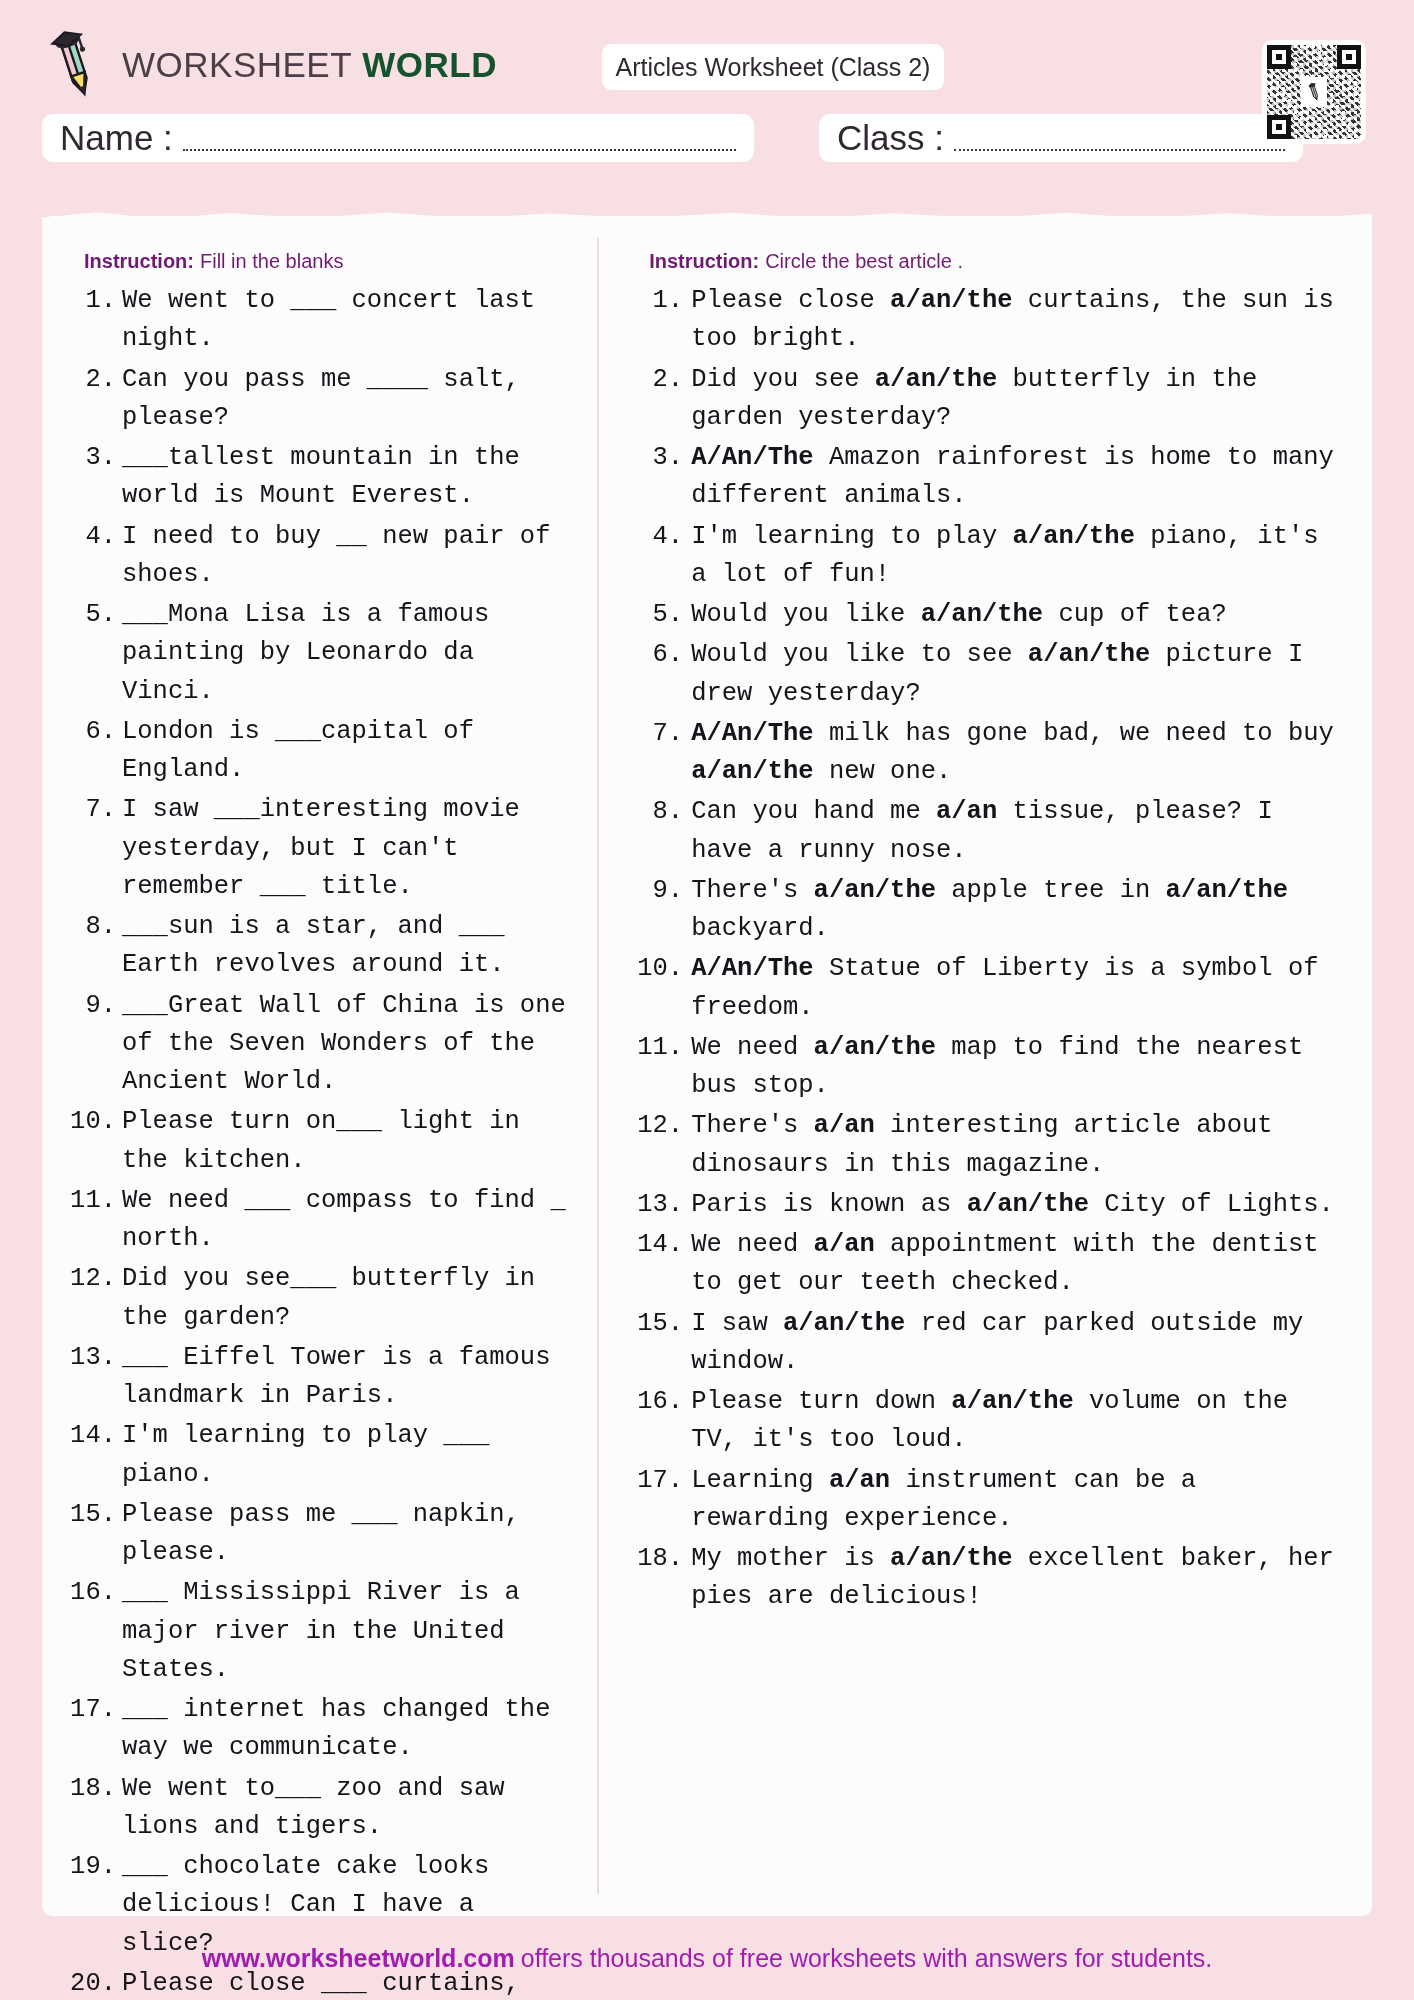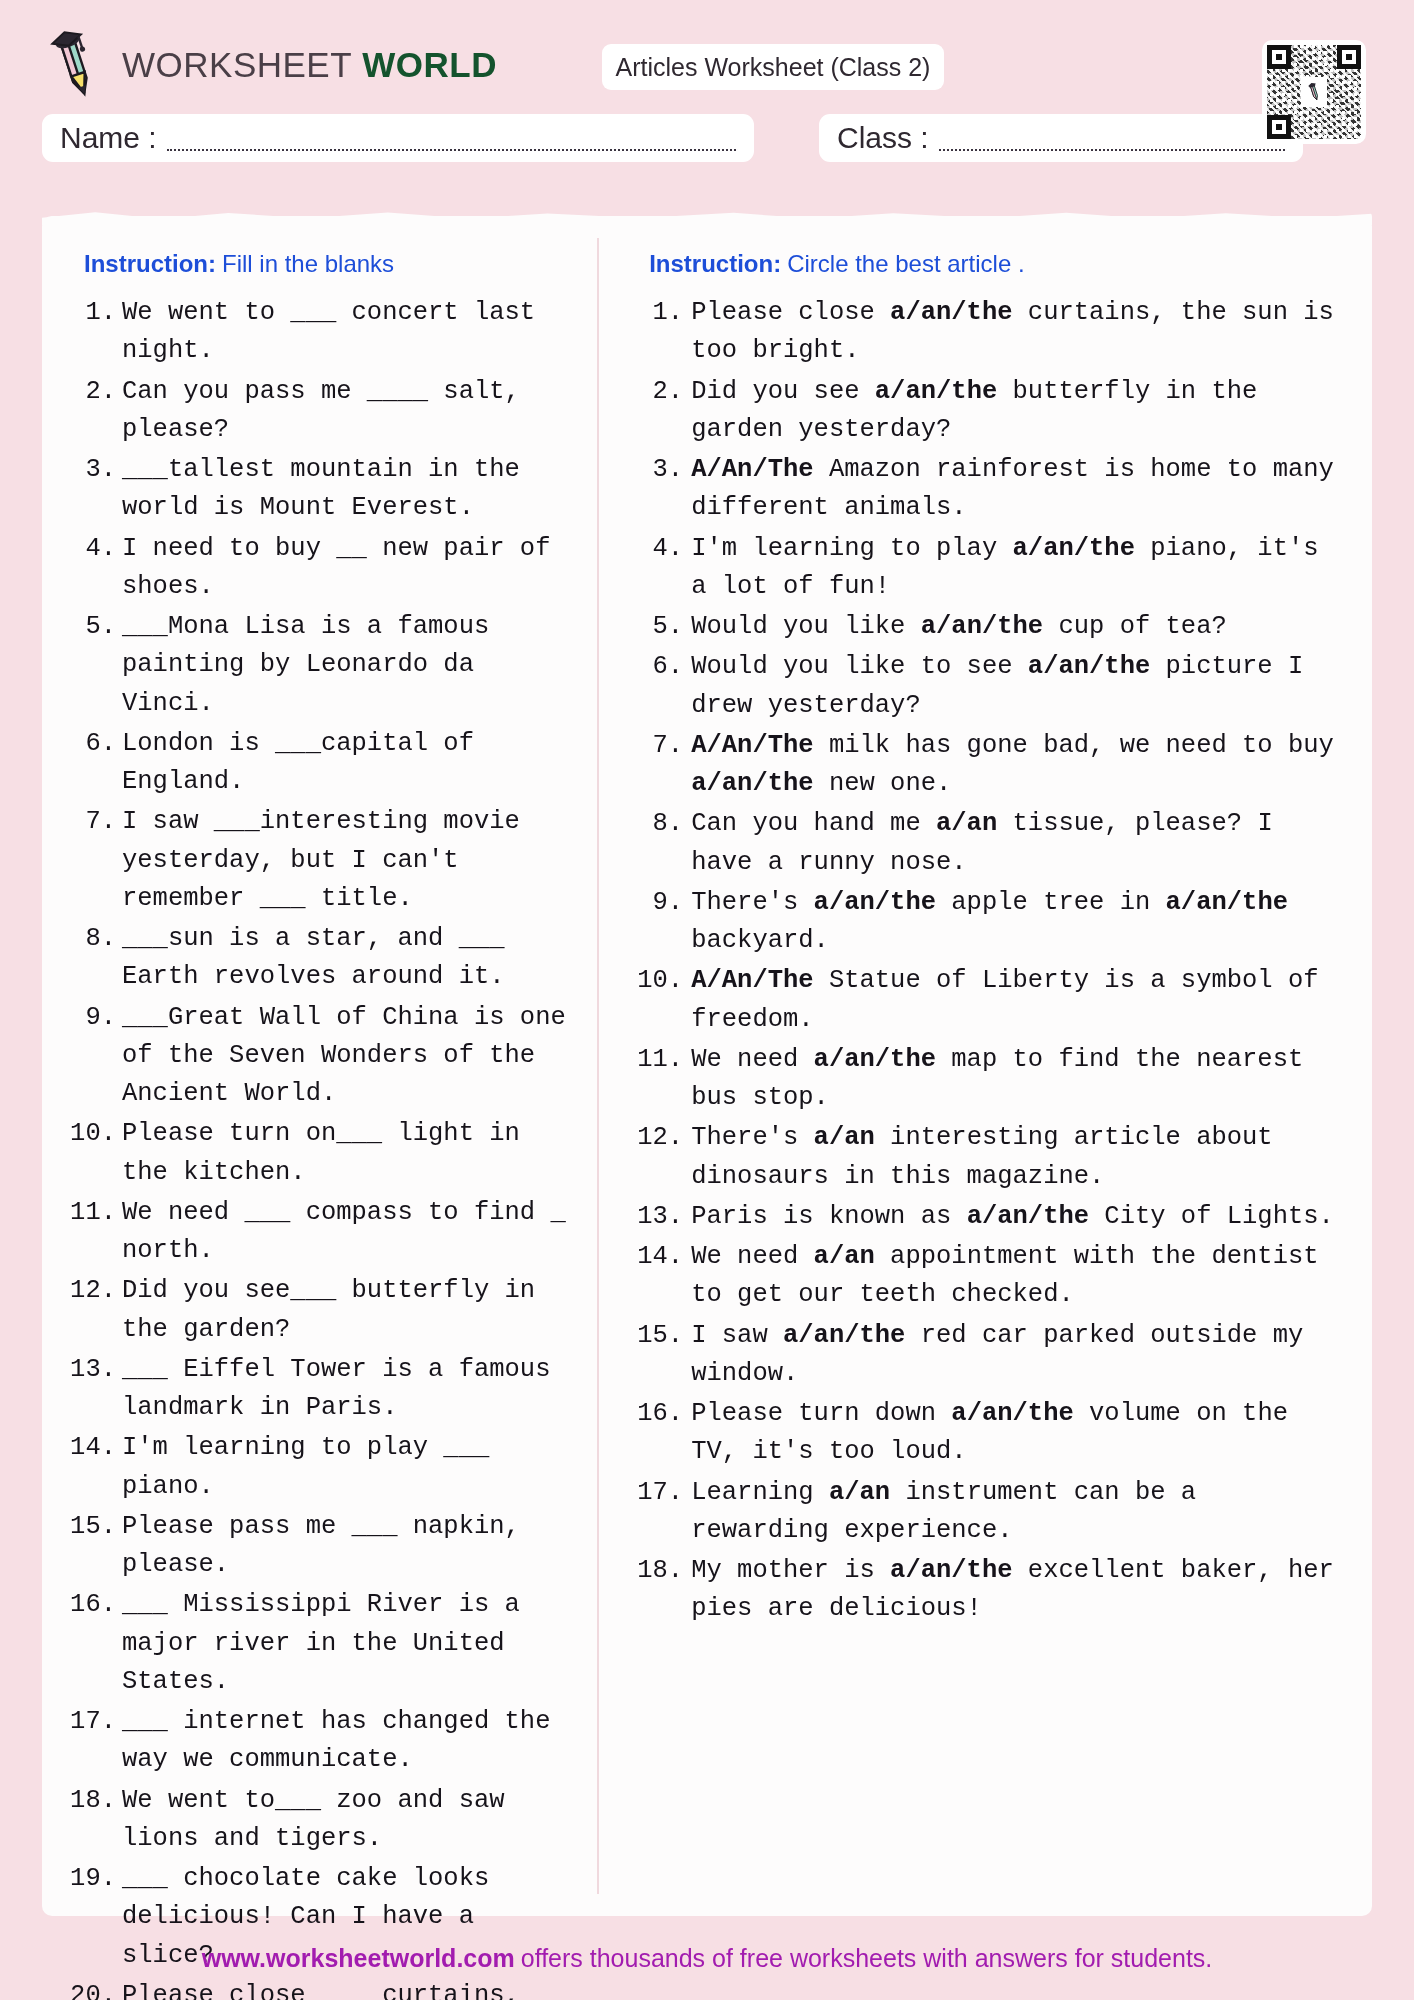--- a/index.html
+++ b/index.html
@@ -130,21 +130,21 @@
     background: #ffffff;
     border-radius: 11px;
     height: 48px;
     display: flex;
     align-items: center;
     padding: 0 18px;
   }
   .field-name  { width: 712px; }
   .field-class { width: 484px; margin-left: 43px; }
   .field-label {
-    font-size: 30px;
+    font-size: 35px;
     color: #2f2830;
     white-space: nowrap;
     margin-right: 10px;
   }
   .field-rule {
     flex: 1;
     height: 1px;
     border-bottom: 2px dotted #3a3340;
     align-self: flex-end;
     margin-bottom: 11px;
@@ -181,23 +181,23 @@
   .col-right { width: 774px; padding-left: 34px; }
 
   .col-divider {
     width: 2px;
     background: #f0d9de;
     margin: 22px 0 22px 0;
     flex: 0 0 auto;
   }
 
   .instruction {
-    font-size: 24px;
-    color: #1d4ed8;
-    margin-bottom: 16px;
+    font-size: 20px;
+    color: #701a75;
+    margin-bottom: 9px;
     padding-left: 16px;
   }
   .instruction .lead { font-weight: 700; }
   .instruction .body { font-weight: 400; margin-left: 6px; }
 
   ol.qlist {
     list-style: none;
     counter-reset: q;
     padding: 0;
     margin: 0;

